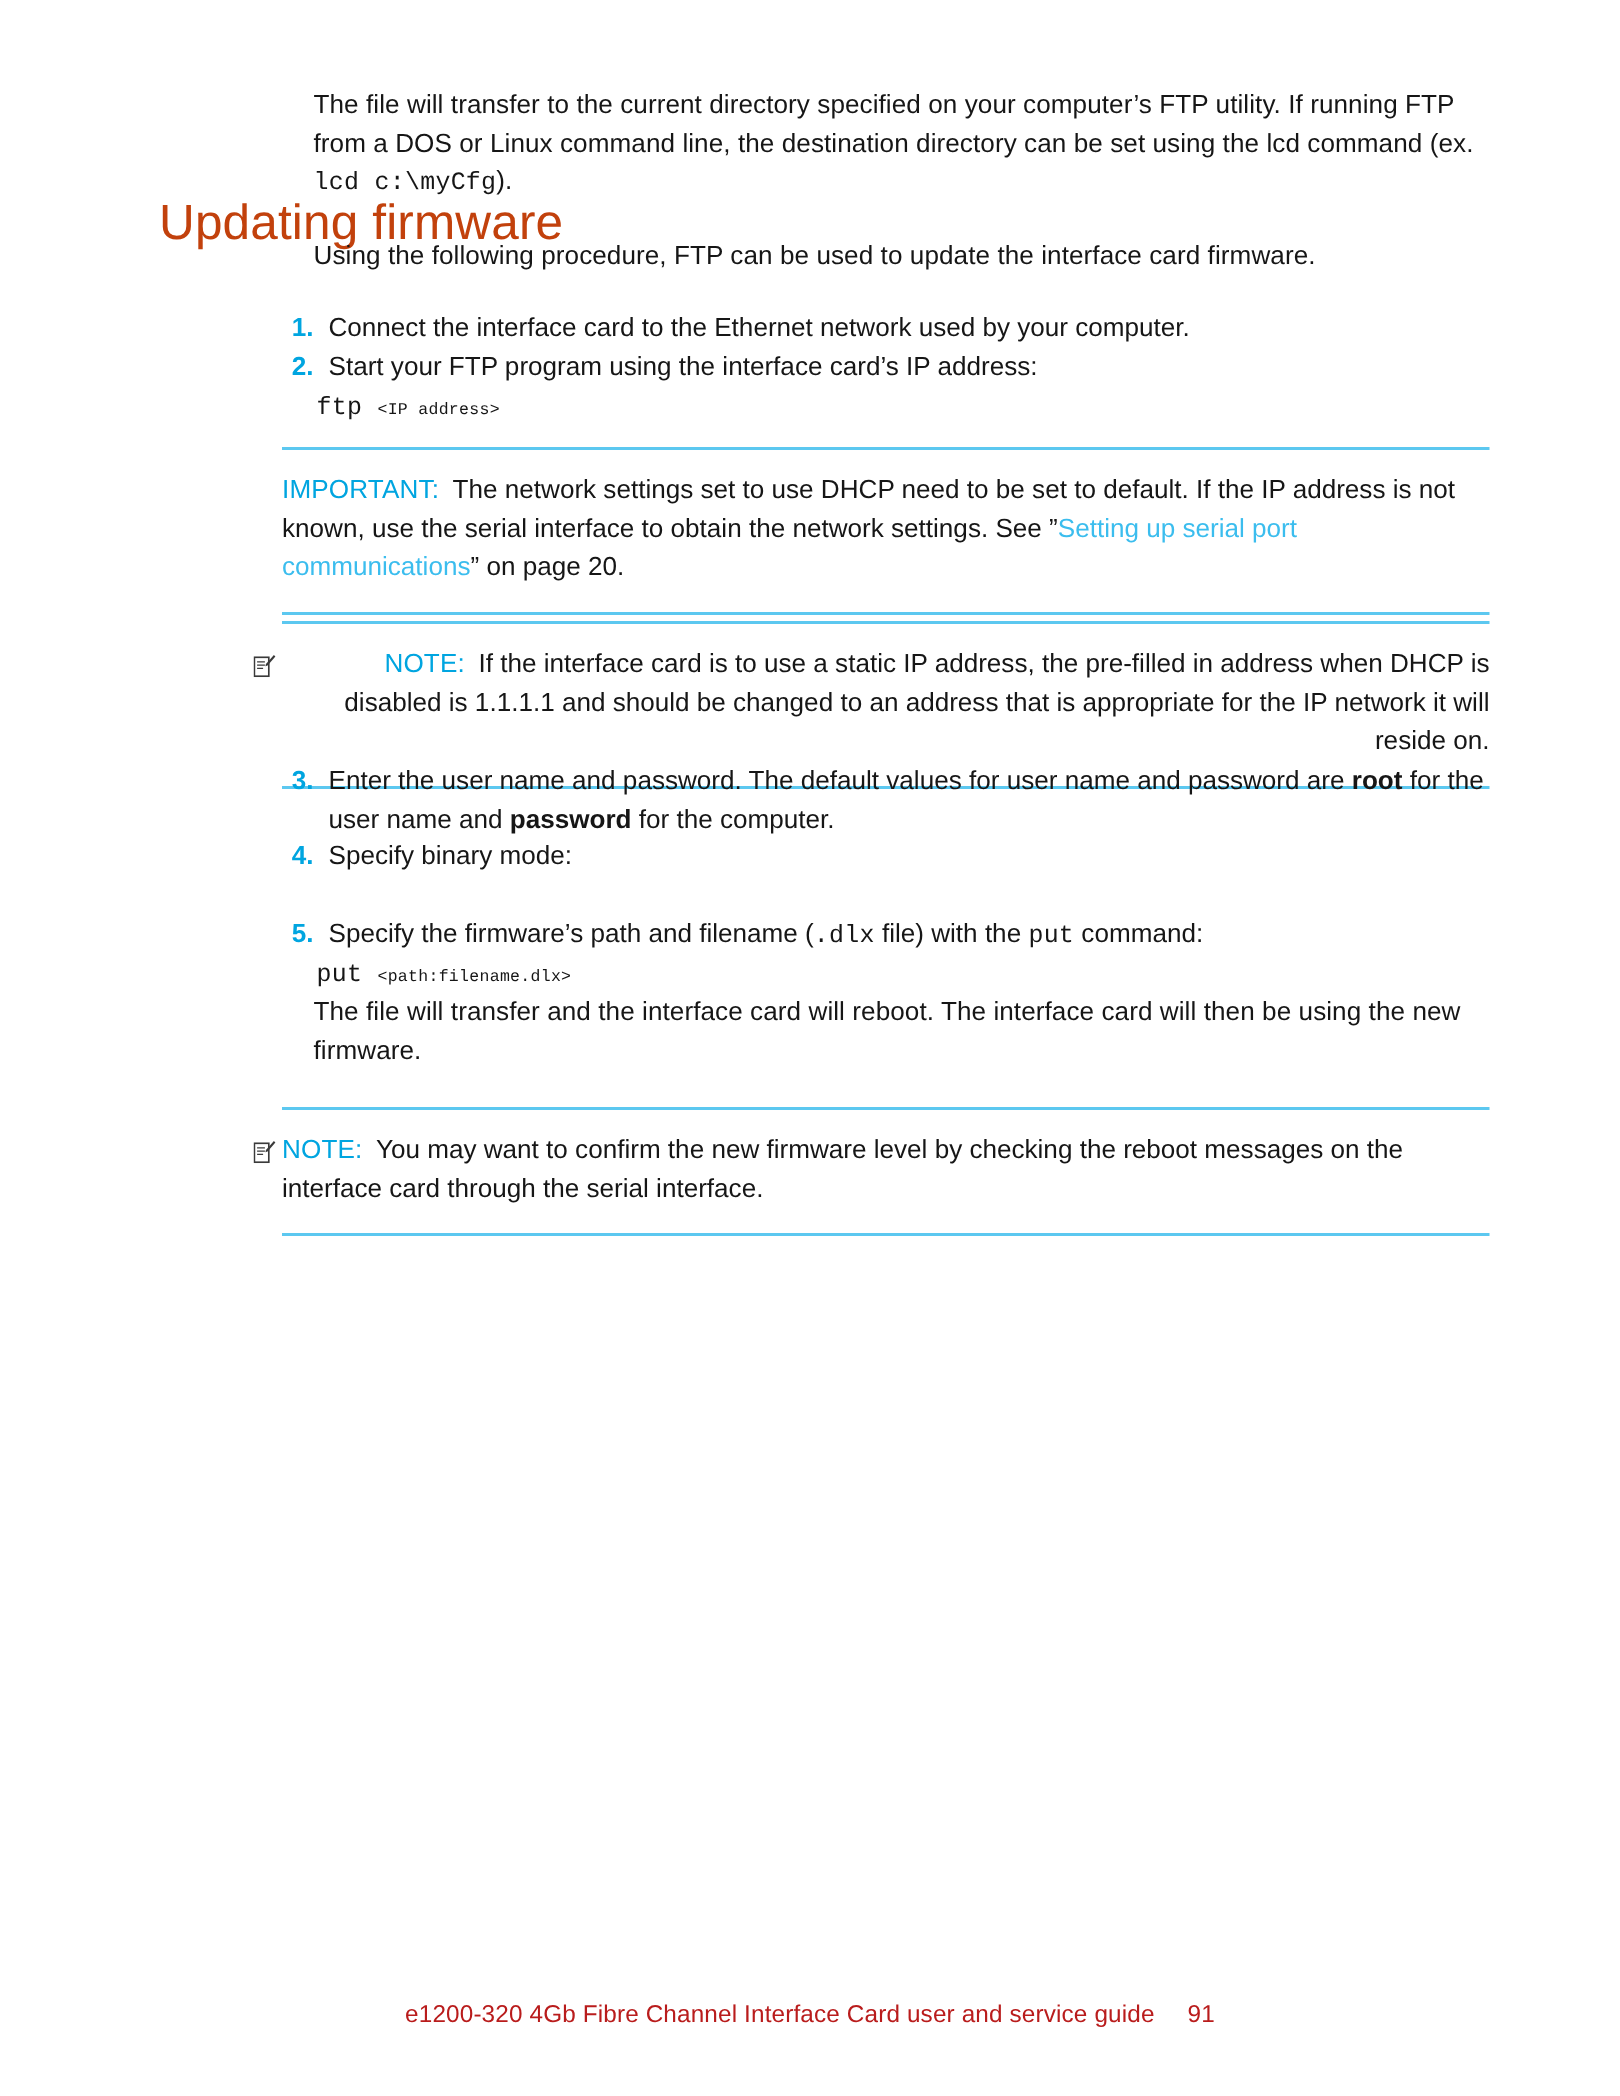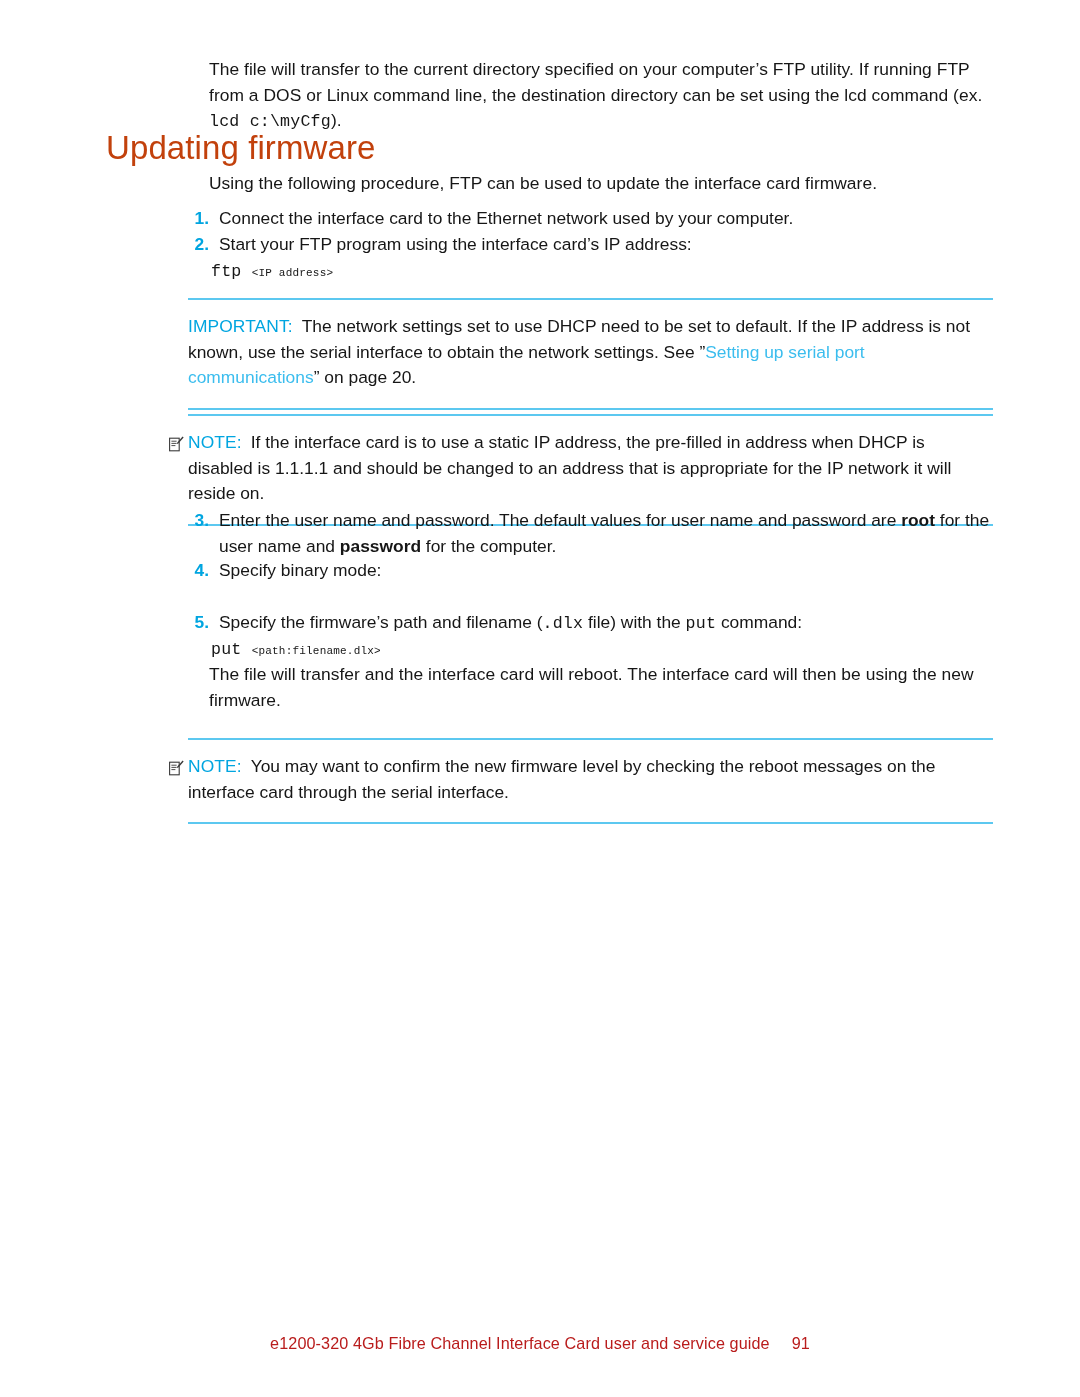--- a/index.html
+++ b/index.html
@@ -141,21 +141,21 @@
 <body>
 
 <div class="page">
 
   <div class="body-col" style="top:57px;">
     <p class="para"><span>The file will transfer to the current directory specified on your computer’s FTP utility. If running FTP from a DOS or Linux command line, the destination directory can be set using the lcd command (ex. </span><code class="mono">lcd c:\myCfg</code><span>).</span></p>
   </div>
 
   <h1 class="h1">Updating firmware</h1>
 
-  <div class="body-col" style="top:171px;">
+  <div class="body-col" style="top:158px;">
     <p class="para">Using the following procedure, FTP can be used to update the interface card firmware.</p>
   </div>
 
   <div class="oli" style="top:206px;">
     <div class="oli-num">1.</div>
     <div class="oli-body">Connect the interface card to the Ethernet network used by your computer.</div>
   </div>
 
   <div class="oli" style="top:232px;">
     <div class="oli-num">2.</div>
@@ -169,21 +169,21 @@
   <div class="admon" style="top:298px;">
     <hr>
     <div class="admon-body" style="margin-top:14px;">
       <span class="admon-label">IMPORTANT:</span><span class="admon-gap"></span><span>The network settings set to use DHCP need to be set to default. If the IP address is not known, use the serial interface to obtain the network settings. See ”</span><span class="link">Setting up serial port communications</span><span>” on page 20.</span>
     </div>
     <hr style="margin-top:17px;">
   </div>
 
   <div class="admon" style="top:414px;">
     <hr>
-    <div class="admon-body" style="margin-top:14px;">
+    <div class="admon-body" style="margin-top:14px;text-align:right;">
       <span class="note-icon">
         <svg width="15" height="16" viewBox="0 0 15 16" xmlns="http://www.w3.org/2000/svg">
           <rect x="0.6" y="2.2" width="9.6" height="12.6" fill="none" stroke="#3a3a3a" stroke-width="1.1"></rect>
           <line x1="2.4" y1="5.2" x2="7.6" y2="5.2" stroke="#3a3a3a" stroke-width="0.9"></line>
           <line x1="2.4" y1="7.4" x2="7.6" y2="7.4" stroke="#3a3a3a" stroke-width="0.9"></line>
           <line x1="2.4" y1="9.6" x2="6.4" y2="9.6" stroke="#3a3a3a" stroke-width="0.9"></line>
           <path d="M8.3 6.6 L13.6 0.6 L14.6 1.6 L9.4 7.6 L7.9 8.1 Z" fill="#3a3a3a"></path>
         </svg>
       </span>
       <span class="admon-label">NOTE:</span><span class="admon-gap"></span><span>If the interface card is to use a static IP address, the pre-filled in address when DHCP is disabled is 1.1.1.1 and should be changed to an address that is appropriate for the IP network it will reside on.</span>

